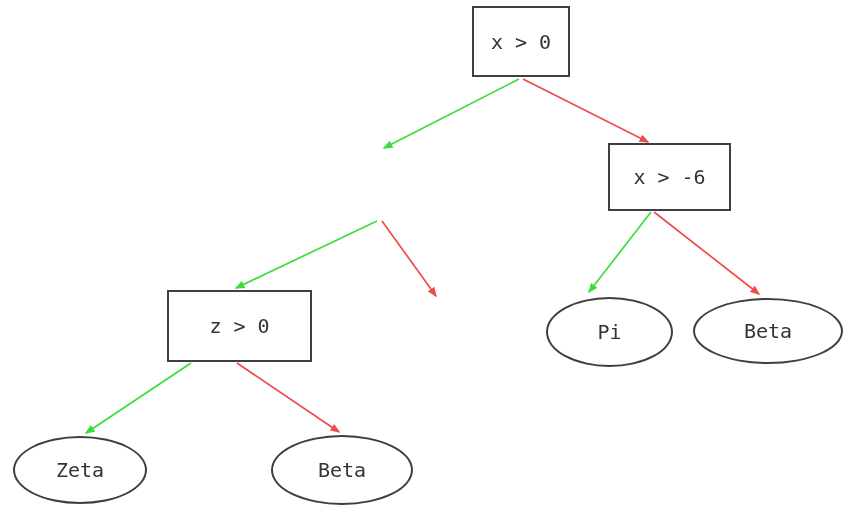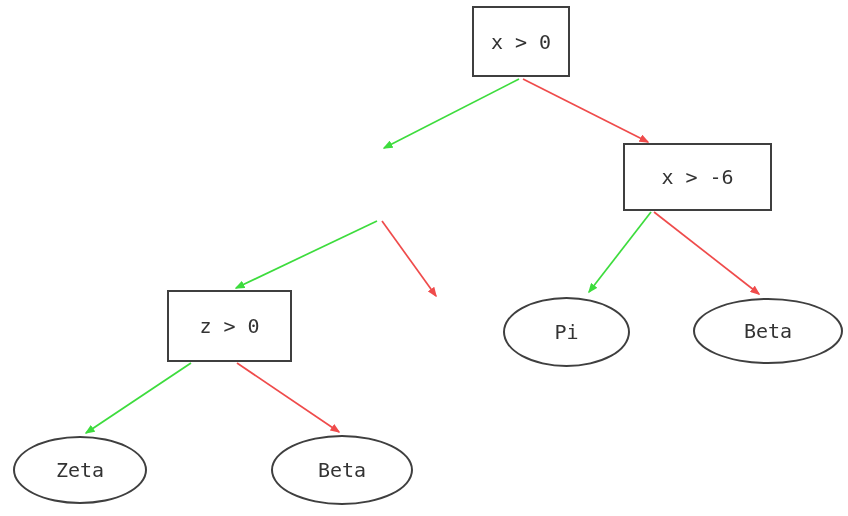--- a/index.html
+++ b/index.html
@@ -42,24 +42,24 @@
   .node.rect {
     border: 2px solid var(--node-border, #3f3f3f);
   }
   .node.ellipse {
     border: 2px solid var(--node-border, #4a4a4a);
     border-radius: 50%;
   }
   
   #n-root  { left: 472px; top:   6px; width:  98px; height: 71px; }
   #n-y0    { left: 327px; top: 150px; width:  99px; height: 70px; }
-  #n-xm6   { left: 623px; top: 143px; width: 149px; height: 68px; }
-  #n-z0    { left: 167px; top: 290px; width: 125px; height: 72px; }
+  #n-xm6   { left: 608px; top: 143px; width: 123px; height: 68px; }
+  #n-z0    { left: 167px; top: 290px; width: 145px; height: 72px; }
   #n-psi   { left: 366px; top: 299px; width: 146px; height: 66px; }
-  #n-pi    { left: 503px; top: 297px; width: 127px; height: 70px; }
+  #n-pi    { left: 546px; top: 297px; width: 127px; height: 70px; }
   #n-gamma { left: 693px; top: 298px; width: 150px; height: 66px; }
   #n-beta  { left:  13px; top: 436px; width: 134px; height: 68px; }
   #n-zeta  { left: 271px; top: 435px; width: 142px; height: 70px; }
 </style>
 </head>
 <body>
 
 <div class="canvas">
 
   <svg class="edge-layer" viewBox="0 0 848 516" xmlns="http://www.w3.org/2000/svg">

